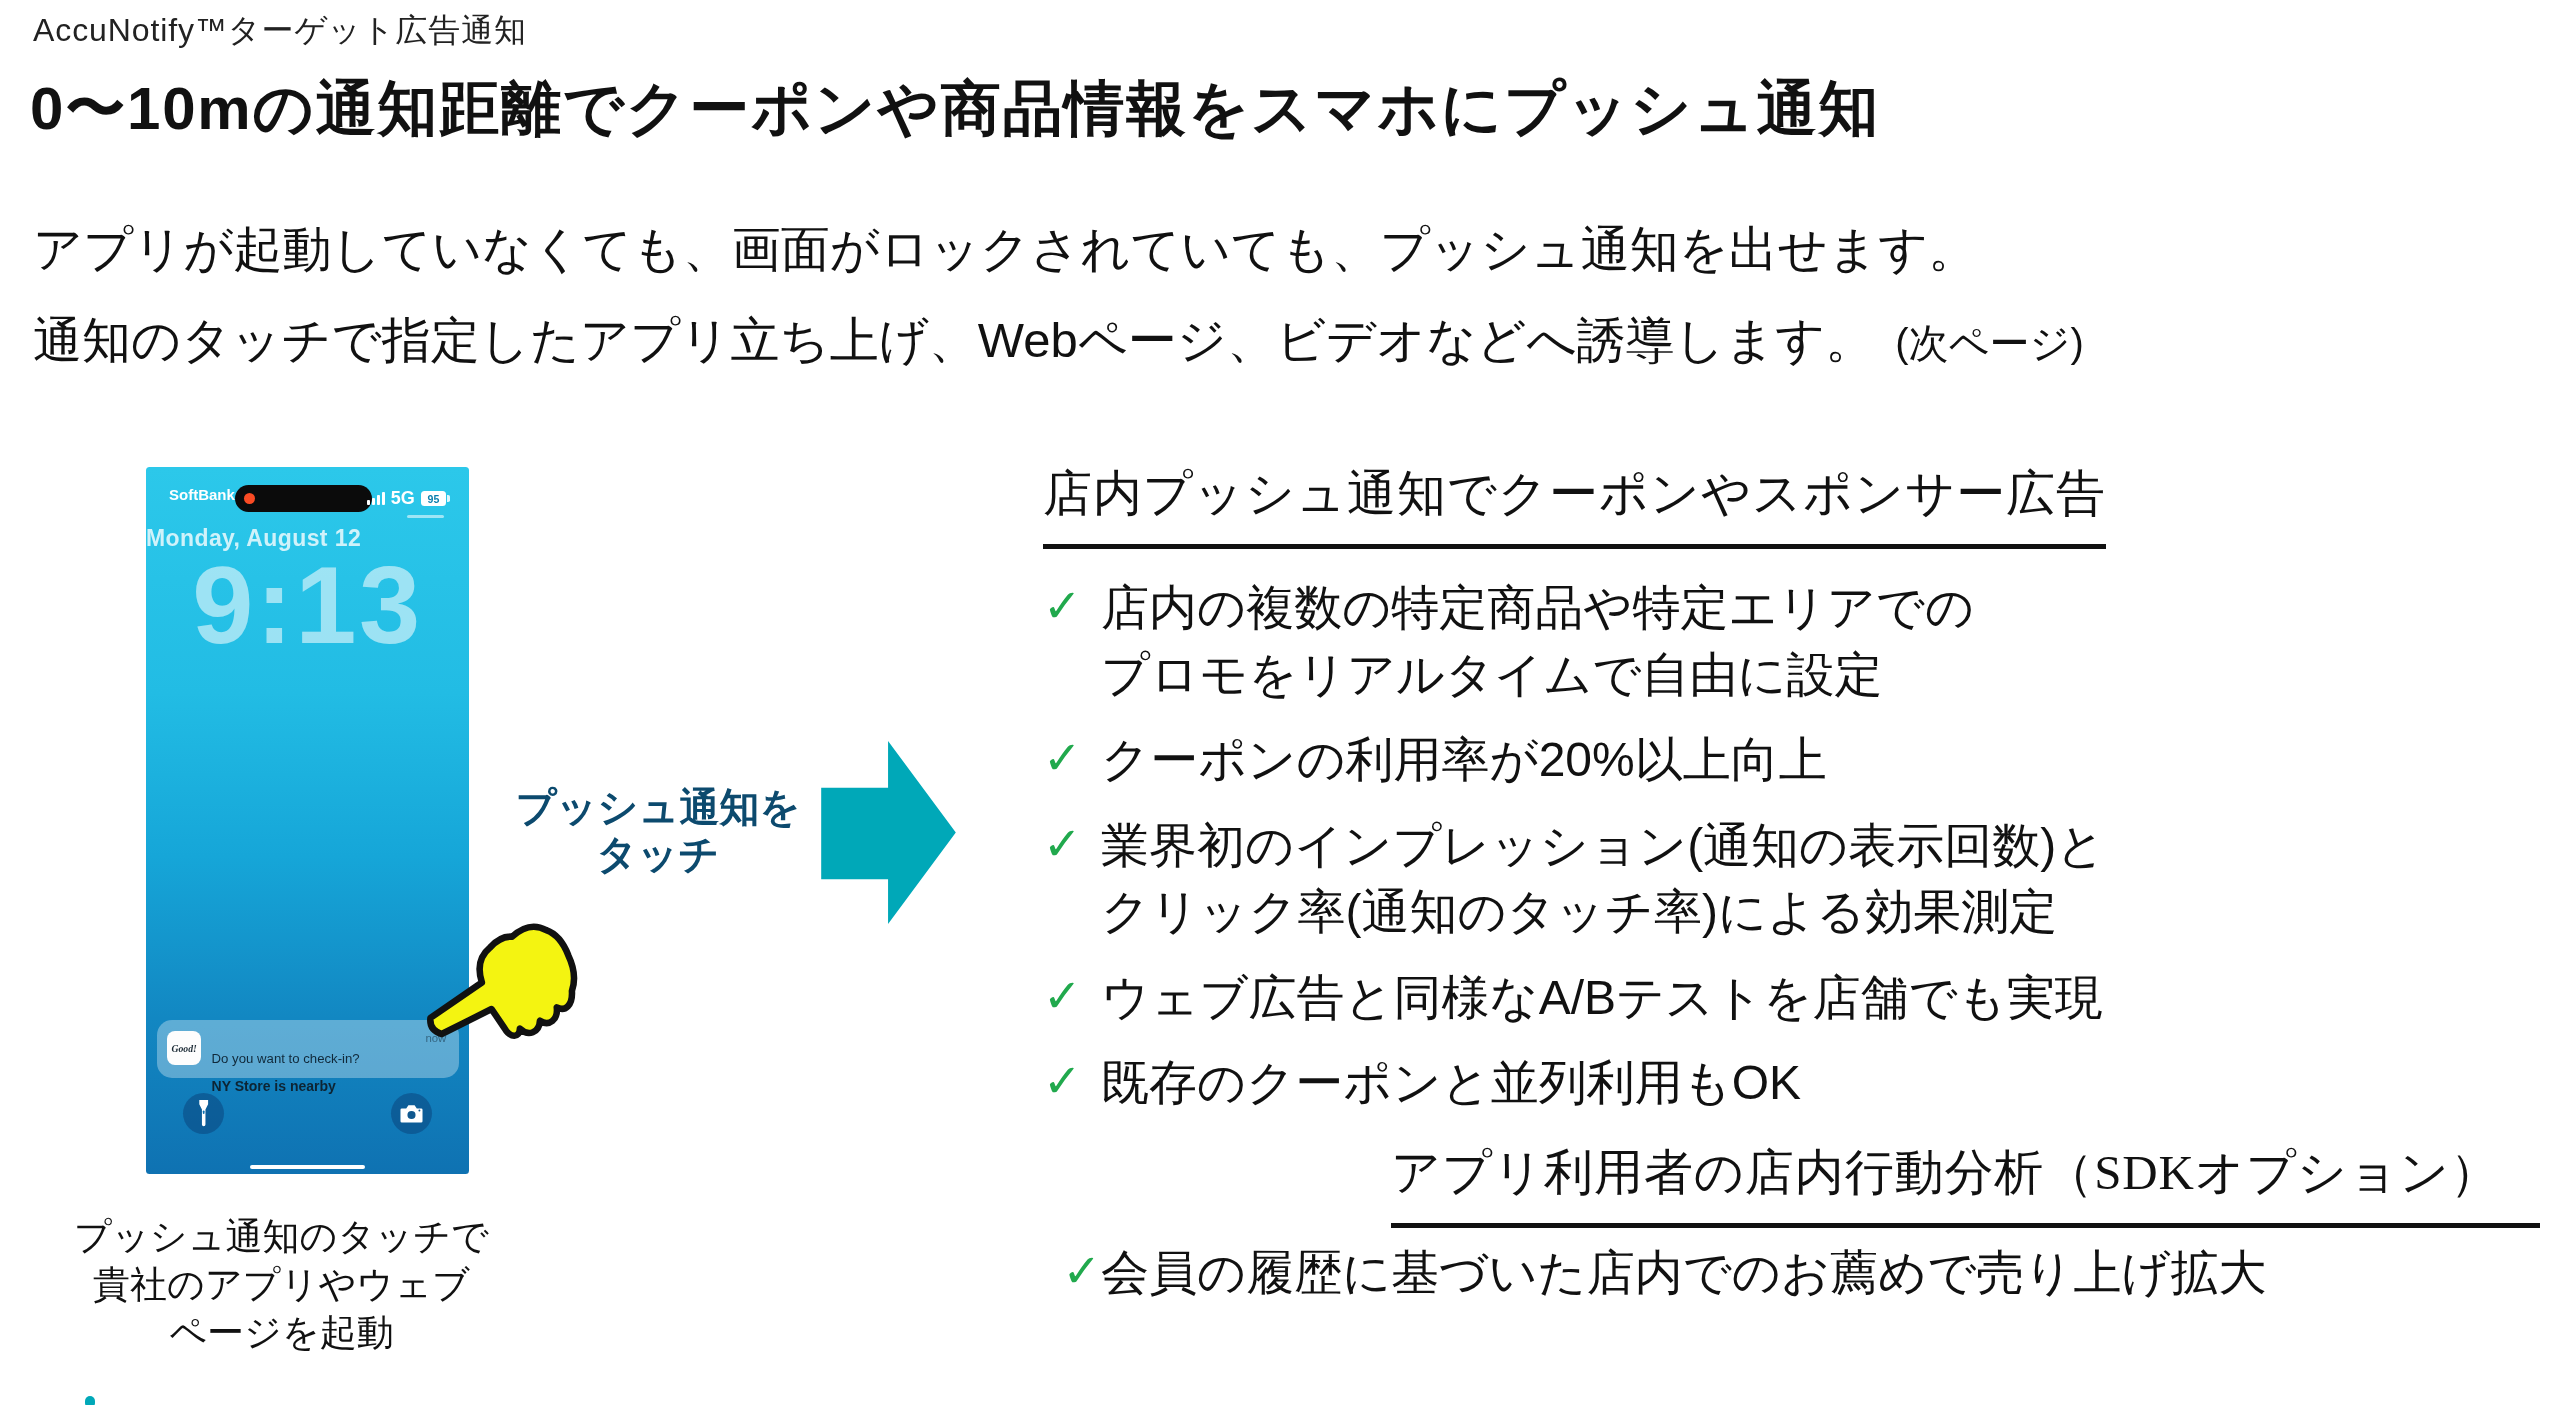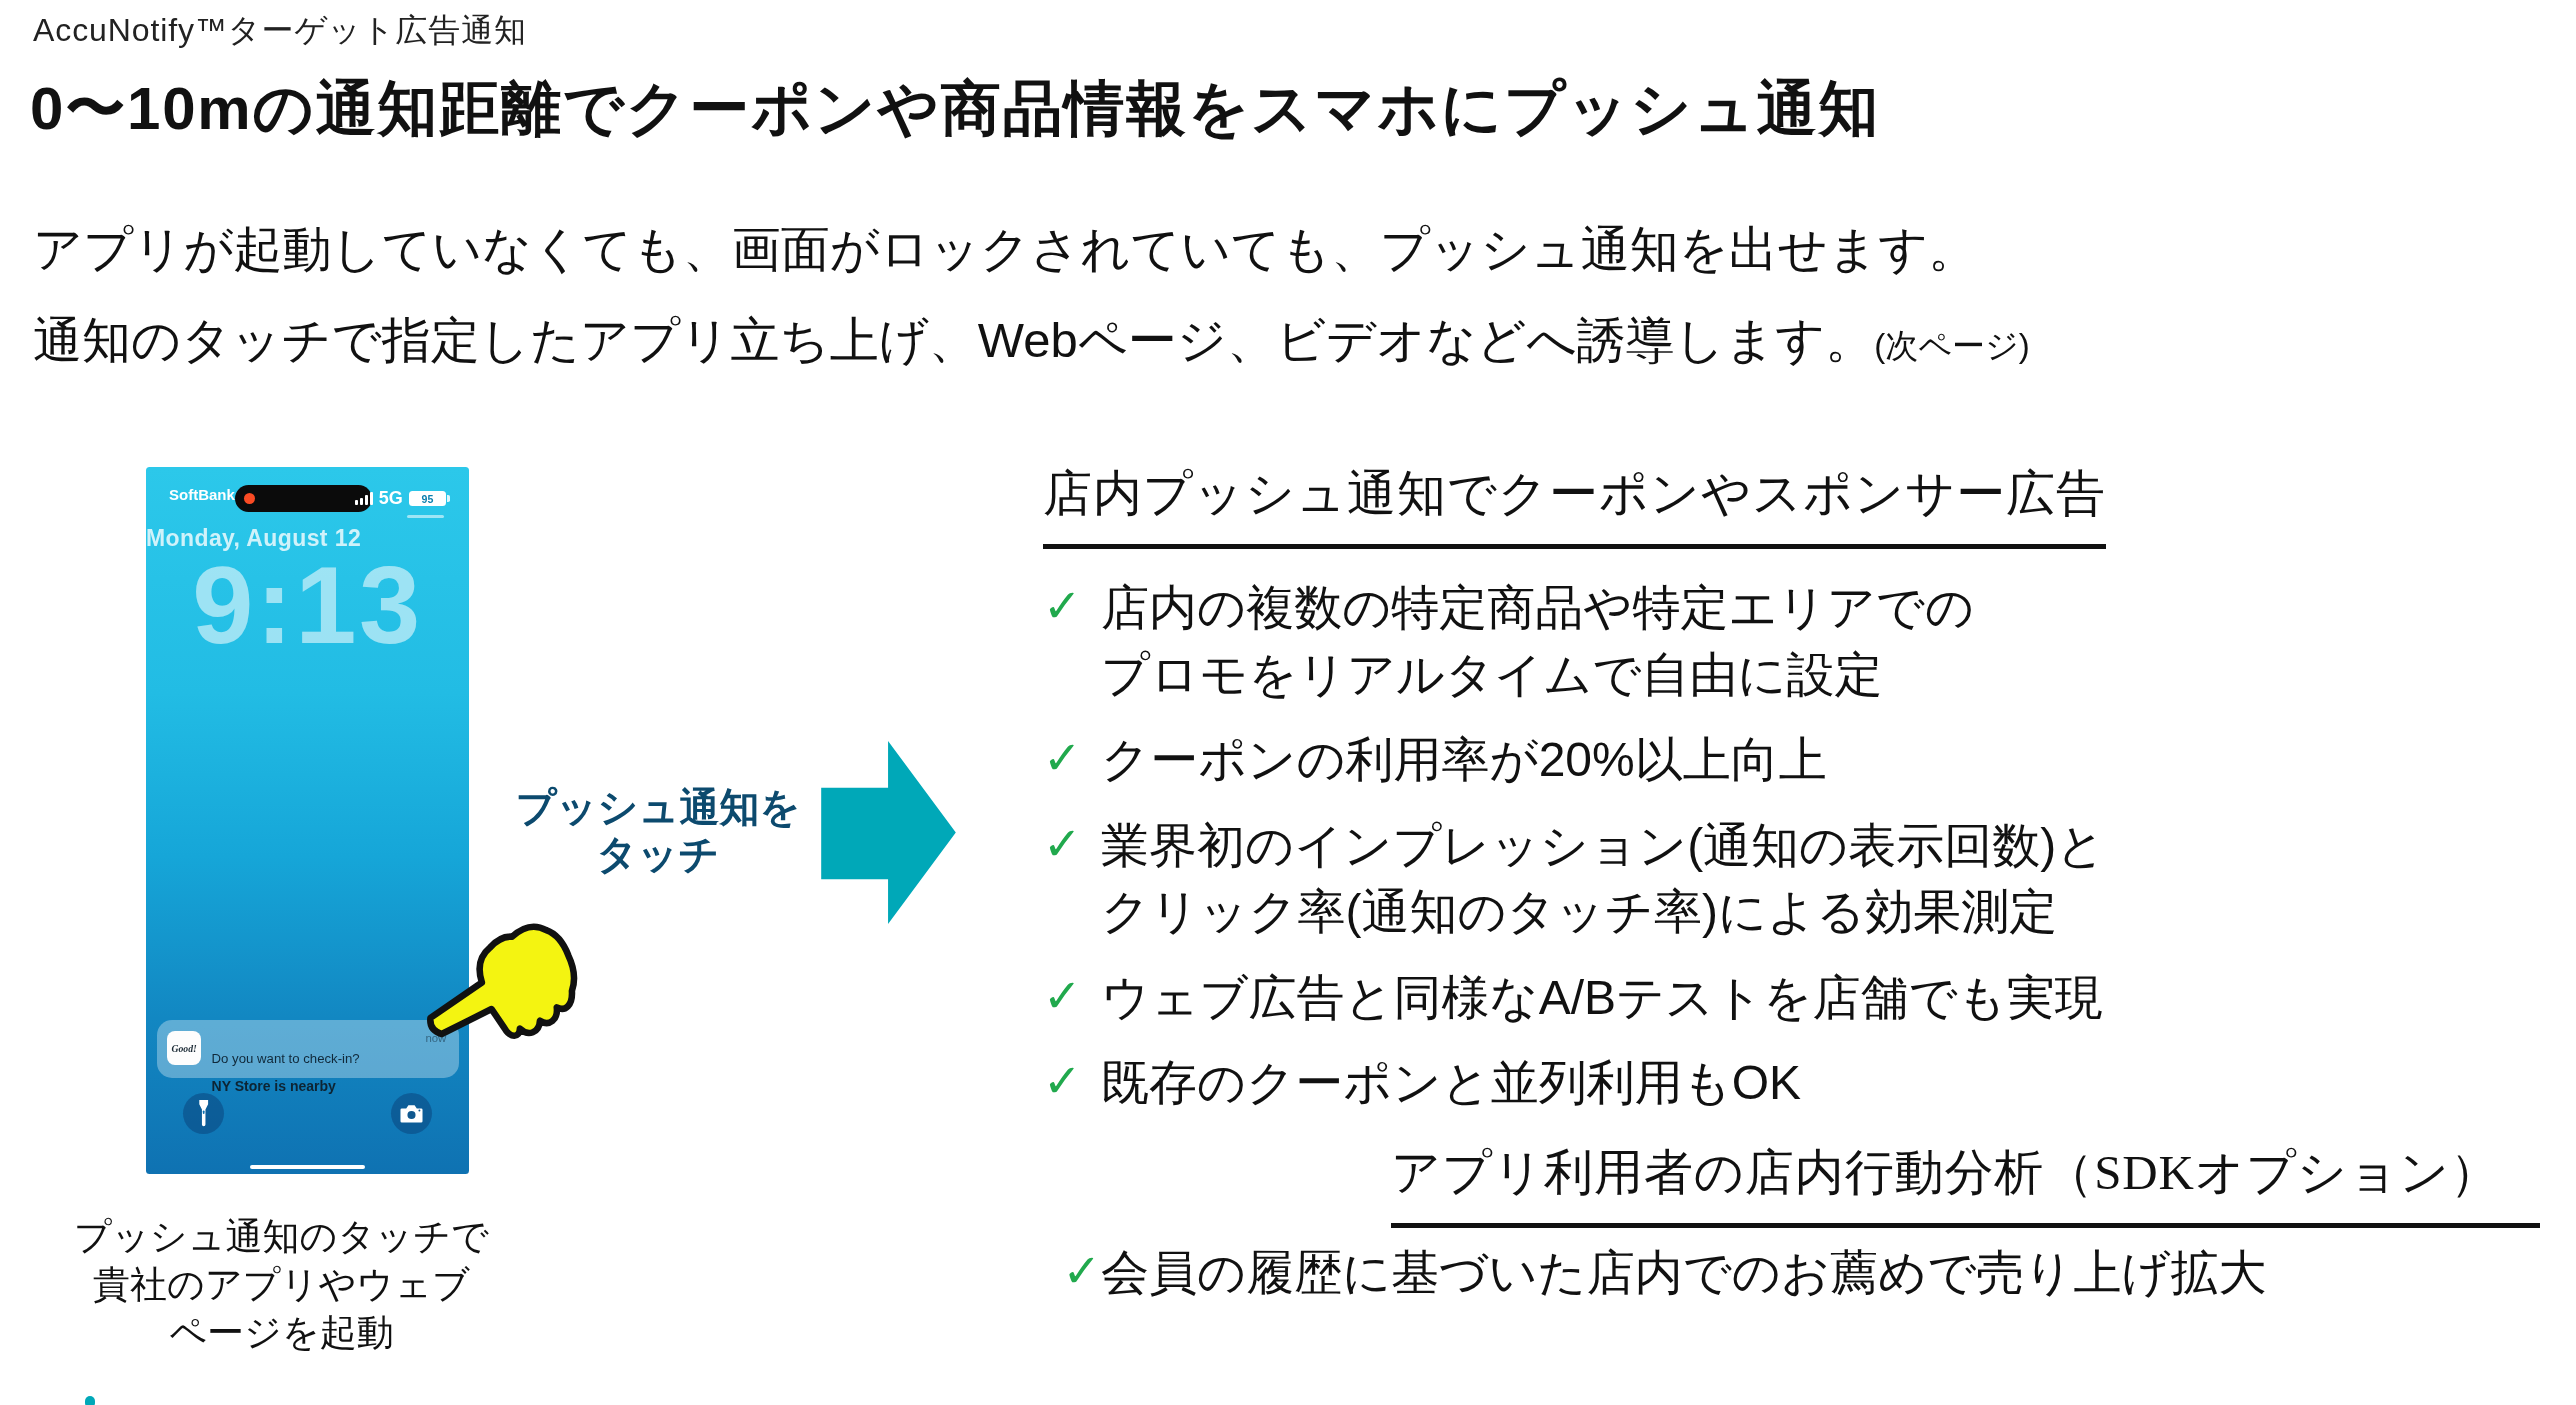--- a/index.html
+++ b/index.html
@@ -8,21 +8,21 @@
     font-family:"Liberation Sans","DejaVu Sans",sans-serif;color:#1a1a1a;
   }
   .abs{position:absolute;}
   .pre{white-space:pre-line;}
 
   
   #eyebrow{left:33px;top:8.8px;font-size:32px;letter-spacing:0.9px;color:#222;}
   #title{left:30px;top:69px;font-size:60px;font-weight:700;letter-spacing:1.8px;color:#111;white-space:nowrap;}
   #body1{left:33px;top:217px;font-size:49px;color:#111;white-space:nowrap;}
   #body2{left:33px;top:308px;font-size:49px;color:#111;white-space:nowrap;}
-  #body2 .note{font-size:33px;margin-left:0;}
+  #body2 .note{font-size:40px;margin-left:21px;}
 
   
   .section{left:1043px;width:1497px;}
   #section1{top:461px;}
   #section2{top:1140px;text-align:right;}
   .sec-heading{display:inline-block;font-size:49px;color:#111;border-bottom:5.3px solid #111;
     padding-bottom:17px;letter-spacing:0.9px;white-space:nowrap;font-family:Liberation Serif, serif;}
   #section2 .sec-heading{padding-right:40px;}
   .bullets{margin-top:26.4px;}
   .bullet{display:flex;align-items:flex-start;margin-bottom:19.4px;}
@@ -35,21 +35,21 @@
   #statusbar{position:absolute;left:0;top:7px;width:100%;height:39px;}
   #carrier{position:absolute;left:23px;top:12.3px;font-size:15px;font-weight:600;color:#fff;}
   #island{position:absolute;left:89px;top:10.6px;width:137px;height:27px;background:#0b0b0b;border-radius:14px;}
   #island .cam-dot{position:absolute;left:8.8px;top:8px;width:11.4px;height:11.4px;border-radius:50%;background:#fa4b24;}
   #status-right{position:absolute;right:23px;top:14px;display:flex;align-items:center;gap:6.2px;}
   .sigbars{display:flex;align-items:flex-end;gap:1.8px;height:12.3px;}
   .sigbars i{display:block;width:3.1px;background:#fff;border-radius:0.9px;}
   .sigbars i:nth-child(1){height:4.4px;}.sigbars i:nth-child(2){height:7px;}
   .sigbars i:nth-child(3){height:9.7px;}.sigbars i:nth-child(4){height:12.3px;}
   .net{font-size:18px;font-weight:600;color:#fff;}
-  .battery{position:relative;width:37px;height:15px;background:#fff;border-radius:3.5px;
+  .battery{position:relative;width:25px;height:15px;background:#fff;border-radius:3.5px;
     display:flex;align-items:center;justify-content:center;}
   .battery .pct{font-size:10.6px;font-weight:700;color:#0b7fae;}
   .battery .nub{position:absolute;right:-3.5px;top:4.4px;width:2.6px;height:6.2px;background:rgba(255,255,255,.85);border-radius:0 1.8px 1.8px 0;}
   #under-batt{position:absolute;right:25px;top:41px;width:37px;height:2.6px;background:rgba(255,255,255,.55);border-radius:1.8px;}
   #lockdate{position:absolute;left:0;top:58px;width:100%;text-align:left;font-size:23px;font-weight:600;
     color:rgba(255,255,255,.78);letter-spacing:0.4px;}
   #locktime{position:absolute;left:0;top:74px;width:100%;text-align:center;font-size:110px;font-weight:600;
     color:rgba(255,255,255,.55);letter-spacing:2.6px;}
   #notif{position:absolute;left:10.6px;top:553px;width:302px;height:58px;border-radius:15px;
     background:rgba(255,255,255,.32);}

